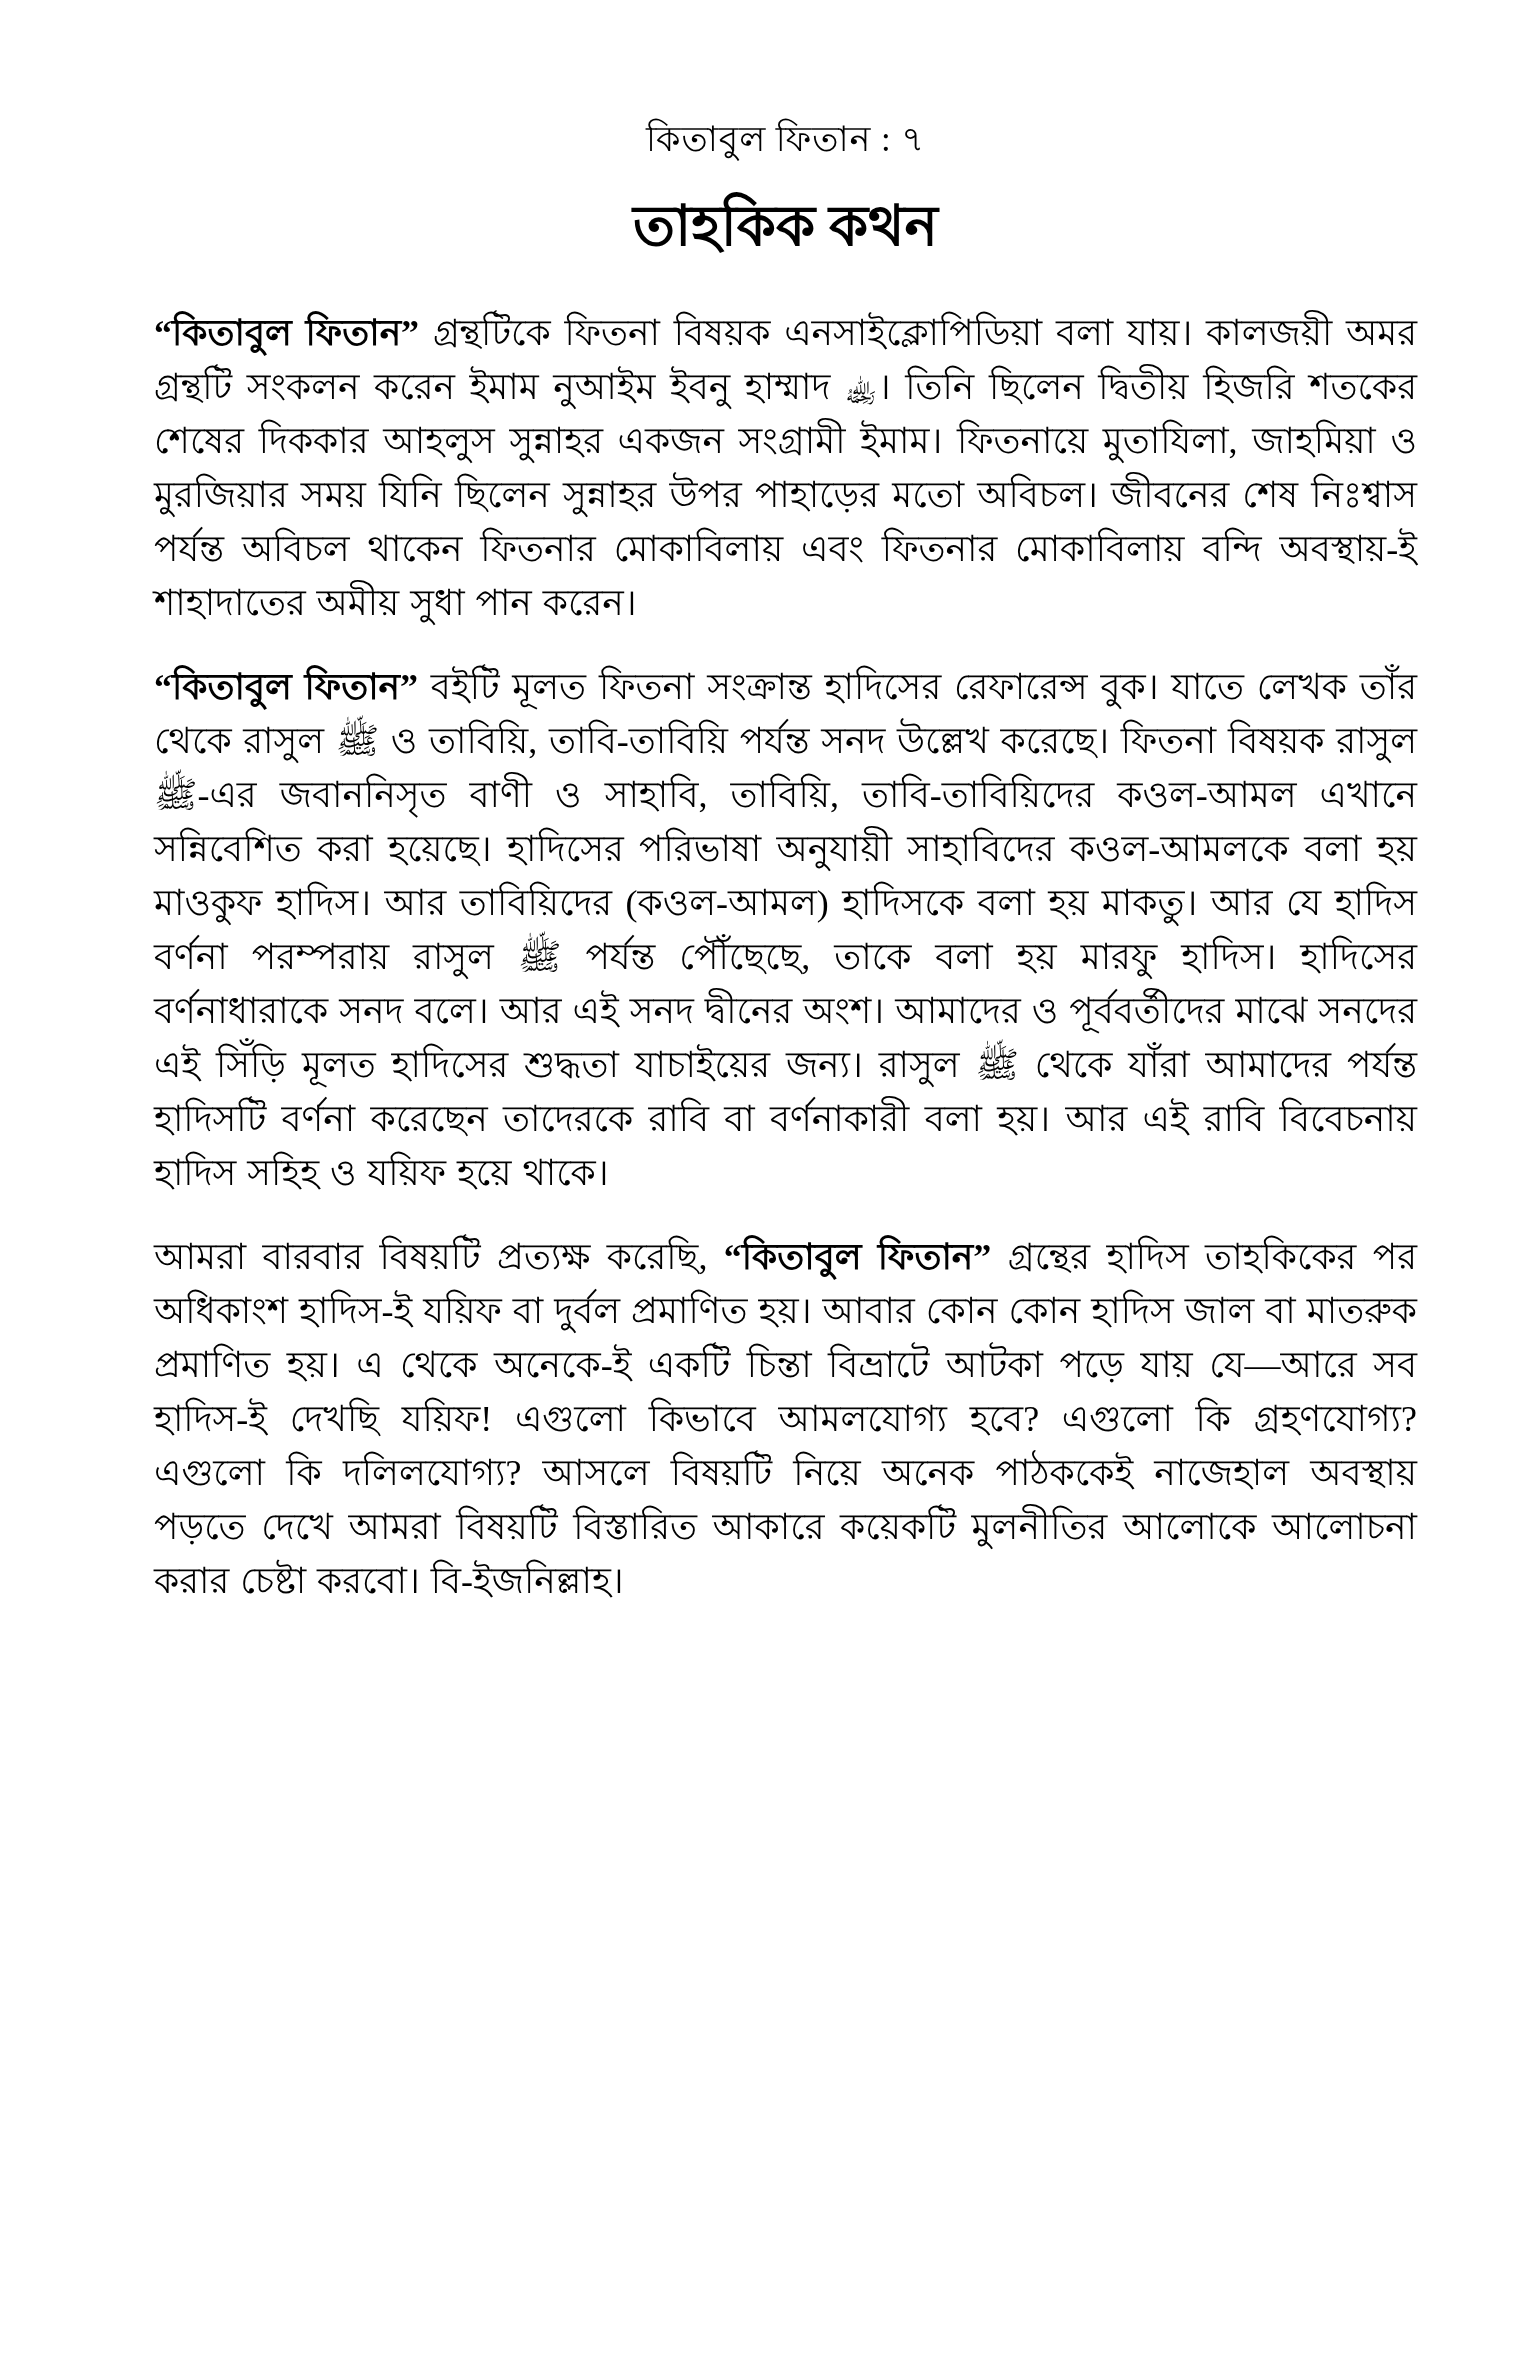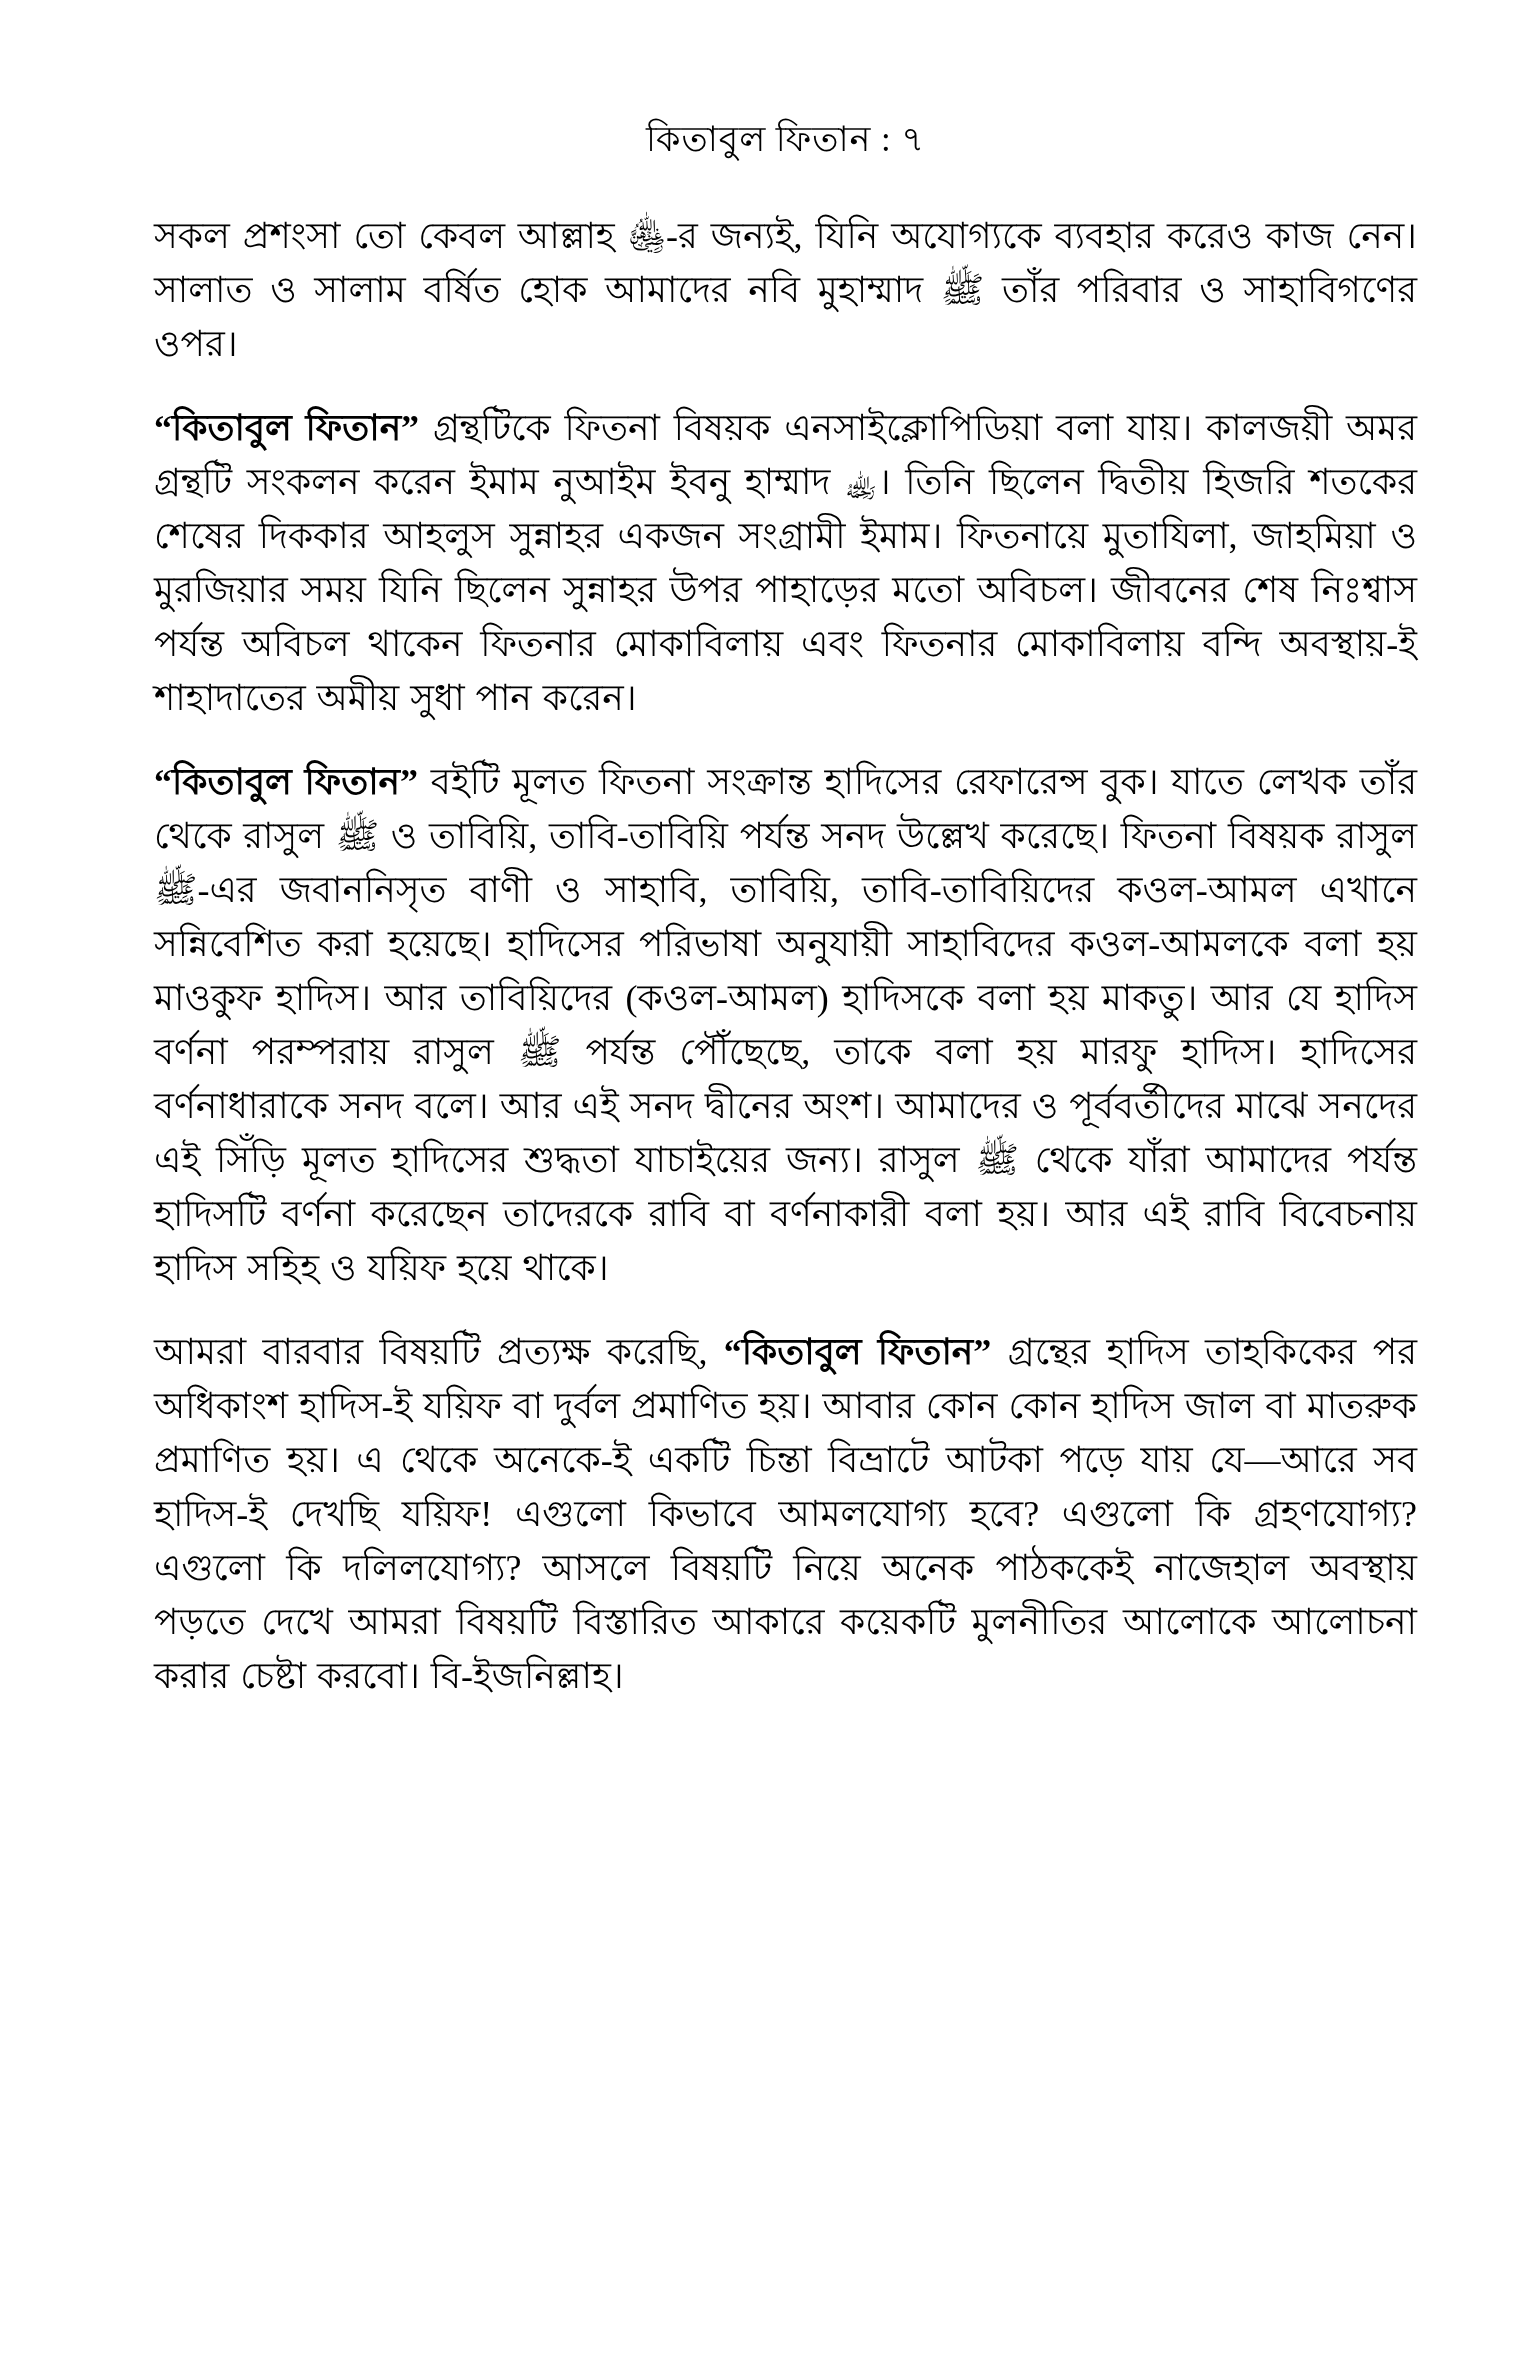--- a/index.html
+++ b/index.html
@@ -50,24 +50,24 @@
     font-weight: 400;
   }
 </style>
 </head>
 <body>
 
 <div class="page">
 
   <div class="running-header">কিতাবুল ফিতান : ৭</div>
 
+  <h1 class="chapter-title">তাহকিক কথন</h1>
 
   <div class="content">
 
-    <p class="para"><span class="text-seg">সকল প্রশংসা তো কেবল আল্লাহ ﵅-র জন্যই, যিনি অযোগ্যকে ব্যবহার করেও কাজ নেন। সালাত ও সালাম বর্ষিত হোক আমাদের নবি মুহাম্মাদ ﷺ তাঁর পরিবার ও সাহাবিগণের ওপর।</span></p>
 
     <p class="para"><span class="bold-seg">“কিতাবুল ফিতান”</span><span class="text-seg"> গ্রন্থটিকে ফিতনা বিষয়ক এনসাইক্লোপিডিয়া বলা যায়। কালজয়ী অমর গ্রন্থটি সংকলন করেন ইমাম নুআইম ইবনু হাম্মাদ ﵀। তিনি ছিলেন দ্বিতীয় হিজরি শতকের শেষের দিককার আহলুস সুন্নাহর একজন সংগ্রামী ইমাম। ফিতনায়ে মুতাযিলা, জাহমিয়া ও মুরজিয়ার সময় যিনি ছিলেন সুন্নাহর উপর পাহাড়ের মতো অবিচল। জীবনের শেষ নিঃশ্বাস পর্যন্ত অবিচল থাকেন ফিতনার মোকাবিলায় এবং ফিতনার মোকাবিলায় বন্দি অবস্থায়-ই শাহাদাতের অমীয় সুধা পান করেন।</span></p>
 
     <p class="para"><span class="bold-seg">“কিতাবুল ফিতান”</span><span class="text-seg"> বইটি মূলত ফিতনা সংক্রান্ত হাদিসের রেফারেন্স বুক। যাতে লেখক তাঁর থেকে রাসুল ﷺ ও তাবিয়ি, তাবি-তাবিয়ি পর্যন্ত সনদ উল্লেখ করেছে। ফিতনা বিষয়ক রাসুল ﷺ-এর জবাননিসৃত বাণী ও সাহাবি, তাবিয়ি, তাবি-তাবিয়িদের কওল-আমল এখানে সন্নিবেশিত করা হয়েছে। হাদিসের পরিভাষা অনুযায়ী সাহাবিদের কওল-আমলকে বলা হয় মাওকুফ হাদিস। আর তাবিয়িদের (কওল-আমল) হাদিসকে বলা হয় মাকতু। আর যে হাদিস বর্ণনা পরম্পরায় রাসুল ﷺ পর্যন্ত পৌঁছেছে, তাকে বলা হয় মারফু হাদিস। হাদিসের বর্ণনাধারাকে সনদ বলে। আর এই সনদ দ্বীনের অংশ। আমাদের ও পূর্ববর্তীদের মাঝে সনদের এই সিঁড়ি মূলত হাদিসের শুদ্ধতা যাচাইয়ের জন্য। রাসুল ﷺ থেকে যাঁরা আমাদের পর্যন্ত হাদিসটি বর্ণনা করেছেন তাদেরকে রাবি বা বর্ণনাকারী বলা হয়। আর এই রাবি বিবেচনায় হাদিস সহিহ ও যয়িফ হয়ে থাকে।</span></p>
 
     <p class="para"><span class="text-seg">আমরা বারবার বিষয়টি প্রত্যক্ষ করেছি, </span><span class="bold-seg">“কিতাবুল ফিতান”</span><span class="text-seg"> গ্রন্থের হাদিস তাহকিকের পর অধিকাংশ হাদিস-ই যয়িফ বা দুর্বল প্রমাণিত হয়। আবার কোন কোন হাদিস জাল বা মাতরুক প্রমাণিত হয়। এ থেকে অনেকে-ই একটি চিন্তা বিভ্রাটে আটকা পড়ে যায় যে—আরে সব হাদিস-ই দেখছি যয়িফ! এগুলো কিভাবে আমলযোগ্য হবে? এগুলো কি গ্রহণযোগ্য? এগুলো কি দলিলযোগ্য? আসলে বিষয়টি নিয়ে অনেক পাঠককেই নাজেহাল অবস্থায় পড়তে দেখে আমরা বিষয়টি বিস্তারিত আকারে কয়েকটি মুলনীতির আলোকে আলোচনা করার চেষ্টা করবো। বি-ইজনিল্লাহ।</span></p>
 
   </div>
 </div>
 

